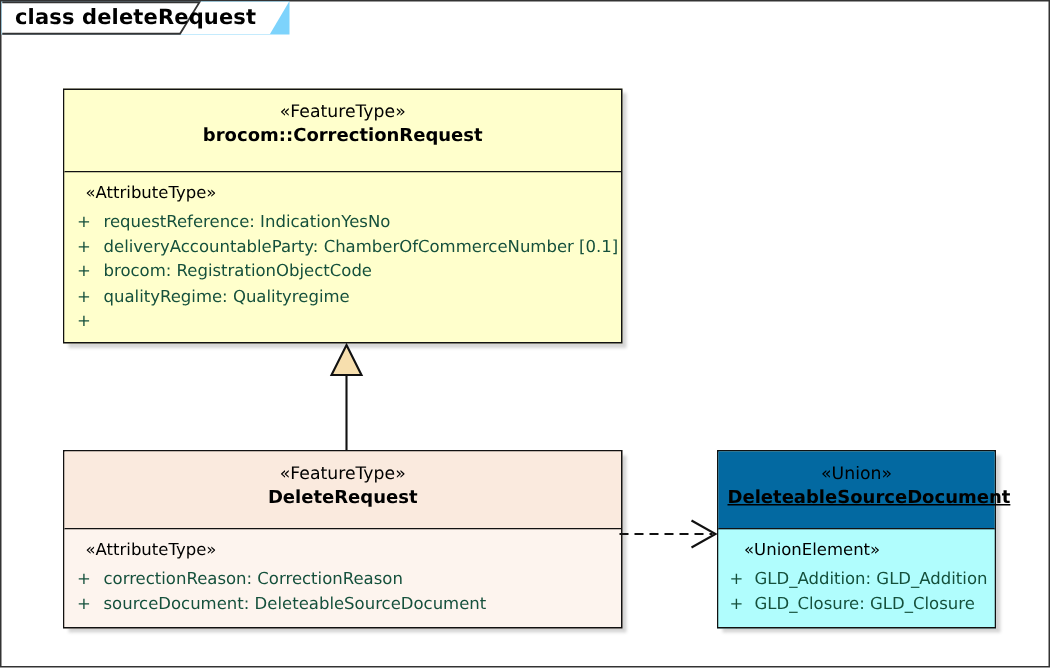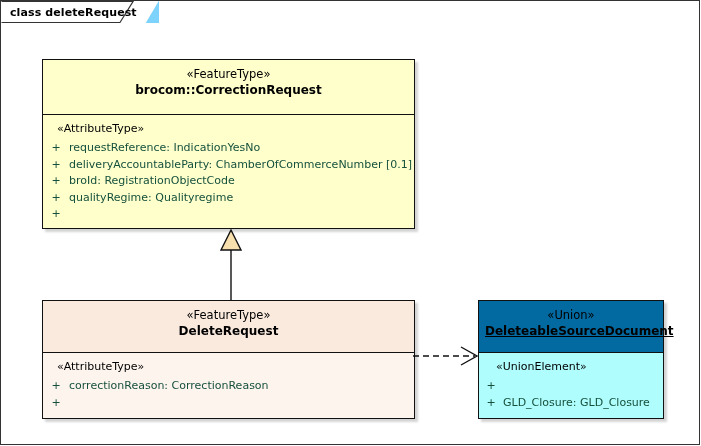--- a/index.html
+++ b/index.html
@@ -15,21 +15,21 @@
     box-sizing:border-box;background:#ffffff;
   }
 
   
   #diagram-tab{
     position:absolute;left:0;top:0;height:22px;
     display:flex;align-items:center;
     padding:0 22px 0 9px;
     background:#7dd3fc;
     color:#000000;
-    font-size:11px;font-weight:bold;
+    font-size:14px;font-weight:bold;
     letter-spacing:0.1px;
     white-space:nowrap;
     box-sizing:border-box;
   }
   #diagram-tab .tab-shape{
     position:absolute;left:0;top:0;width:100%;height:100%;
     background:#ffffff;
     border-right:0;
     clip-path:polygon(0 0,100% 0,calc(100% - 13px) 100%,0 100%);
     z-index:0;
@@ -135,21 +135,21 @@
       <div class="attr-row">
         <span class="attr-vis">+</span>
         <span class="attr-text">requestReference: IndicationYesNo</span>
       </div>
       <div class="attr-row">
         <span class="attr-vis">+</span>
         <span class="attr-text">deliveryAccountableParty: ChamberOfCommerceNumber [0.1]</span>
       </div>
       <div class="attr-row">
         <span class="attr-vis">+</span>
-        <span class="attr-text">broId: RegistrationObjectCode</span>
+        <span class="attr-text">brocom: RegistrationObjectCode</span>
       </div>
       <div class="attr-row">
         <span class="attr-vis">+</span>
         <span class="attr-text">qualityRegime: Qualityregime</span>
       </div>
       <div class="attr-row">
         <span class="attr-vis">+</span>
       </div>
     </div>
   </div>
@@ -167,40 +167,42 @@
       <div class="cls-name">DeleteRequest</div>
     </div>
     <div class="uml-body">
       <div class="compartment-stereo">«AttributeType»</div>
       <div class="attr-row">
         <span class="attr-vis">+</span>
         <span class="attr-text">correctionReason: CorrectionReason</span>
       </div>
       <div class="attr-row">
         <span class="attr-vis">+</span>
+        <span class="attr-text">sourceDocument: DeleteableSourceDocument</span>
       </div>
     </div>
   </div>
 
   <div id="dependency">
     <svg width="70" height="20">
       <line x1="0" y1="10" x2="62" y2="10" stroke="#111111" stroke-width="1.4" stroke-dasharray="6,4"></line>
       <polyline points="48,1 64,10 48,19" fill="none" stroke="#111111" stroke-width="1.4"></polyline>
     </svg>
   </div>
 
   <div class="uml-class" id="class-deleteablesourcedocument">
     <div class="uml-head">
       <div class="stereo">«Union»</div>
       <div class="cls-name underlined">DeleteableSourceDocument</div>
     </div>
     <div class="uml-body">
       <div class="compartment-stereo">«UnionElement»</div>
       <div class="attr-row">
         <span class="attr-vis">+</span>
+        <span class="attr-text">GLD_Addition: GLD_Addition</span>
       </div>
       <div class="attr-row">
         <span class="attr-vis">+</span>
         <span class="attr-text">GLD_Closure: GLD_Closure</span>
       </div>
     </div>
   </div>
 
 </div>
 

